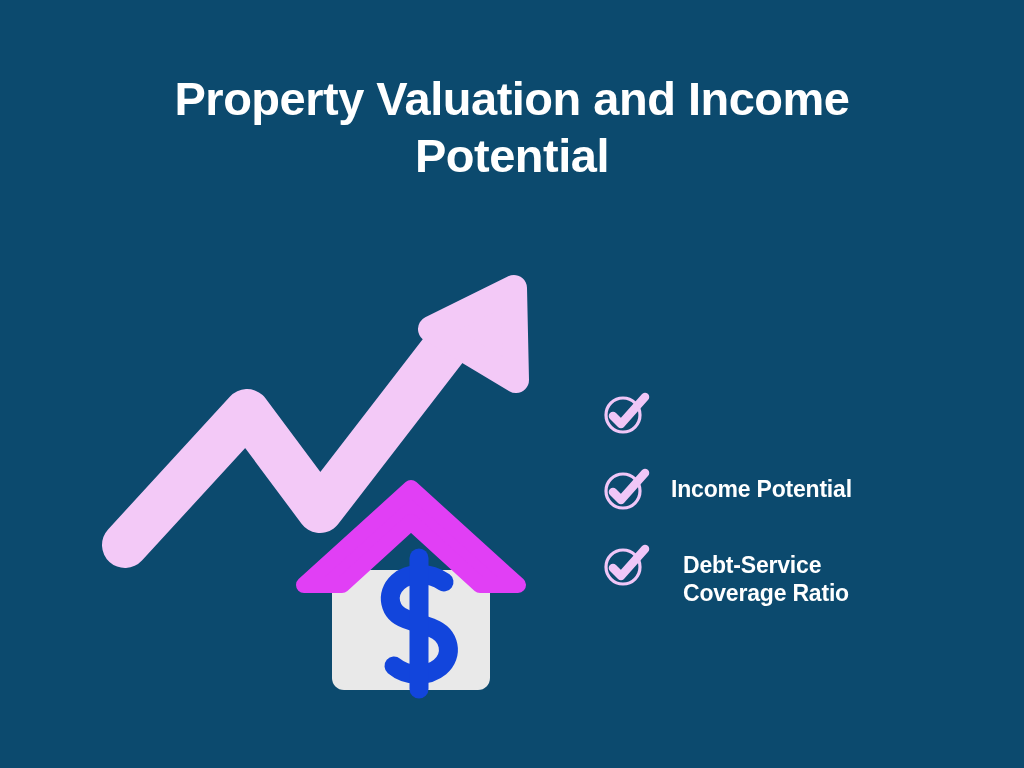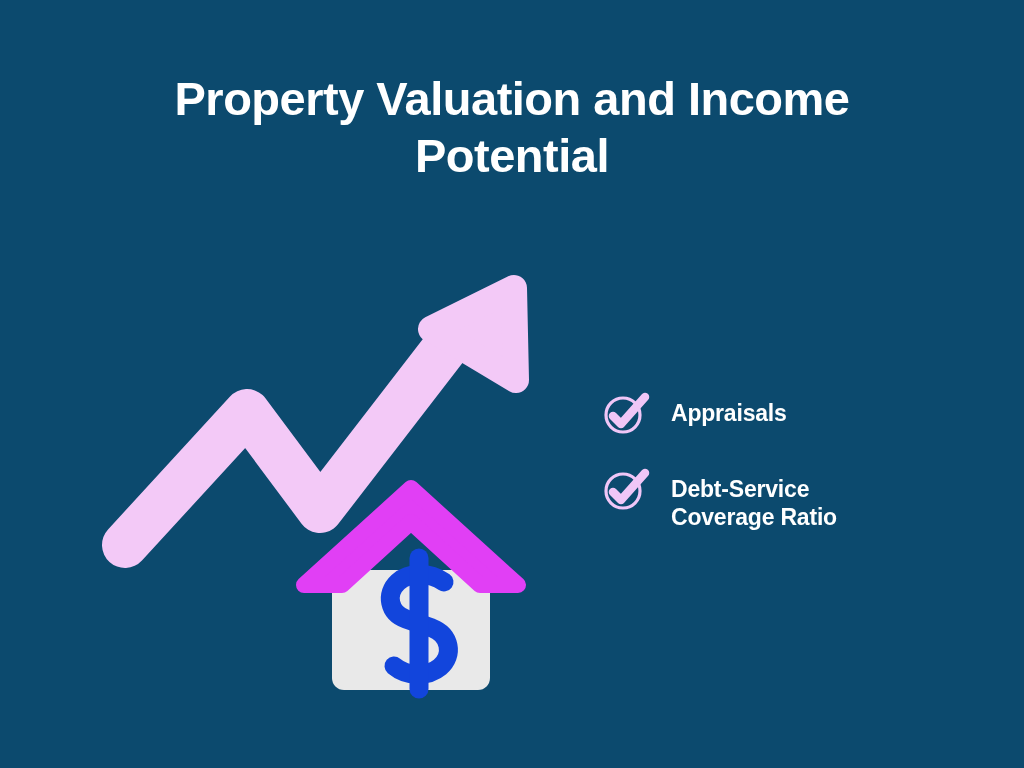--- a/index.html
+++ b/index.html
@@ -54,21 +54,21 @@
     position: absolute;
     left: 598px;
     top: 392px;
     width: 400px;
   }
   .check-row {
     display: flex;
     align-items: flex-start;
     margin-bottom: 32px;
   }
-  .check-row:last-child { margin-bottom: 8px; }
+  .check-row:last-child { margin-bottom: 8px; gap: 12px; }
 
   .check-icon {
     flex: 0 0 auto;
     width: 56px;
     height: 46px;
     margin-top: -2px;
   }
   .check-icon svg {
     display: block;
     width: 56px;
@@ -122,23 +122,31 @@
 
   <div class="checklist">
 
     <div class="check-row">
       <span class="check-icon">
         <svg viewBox="0 0 56 46" xmlns="http://www.w3.org/2000/svg">
           <circle cx="25" cy="25" r="17" fill="none" stroke="#F0C6F7" stroke-width="3.2"></circle>
           <path d="M 15 26 L 23 34 L 47 7" fill="none" stroke="#F0C6F7" stroke-width="8.5" stroke-linecap="round" stroke-linejoin="round"></path>
         </svg>
       </span>
-      <span class="check-label">Appraisals</span>
     </div>
 
+    <div class="check-row">
+      <span class="check-icon">
+        <svg viewBox="0 0 56 46" xmlns="http://www.w3.org/2000/svg">
+          <circle cx="25" cy="25" r="17" fill="none" stroke="#F0C6F7" stroke-width="3.2"></circle>
+          <path d="M 15 26 L 23 34 L 47 7" fill="none" stroke="#F0C6F7" stroke-width="8.5" stroke-linecap="round" stroke-linejoin="round"></path>
+        </svg>
+      </span>
+      <span class="check-label">Income Potential</span>
+    </div>
 
     <div class="check-row">
       <span class="check-icon">
         <svg viewBox="0 0 56 46" xmlns="http://www.w3.org/2000/svg">
           <circle cx="25" cy="25" r="17" fill="none" stroke="#F0C6F7" stroke-width="3.2"></circle>
           <path d="M 15 26 L 23 34 L 47 7" fill="none" stroke="#F0C6F7" stroke-width="8.5" stroke-linecap="round" stroke-linejoin="round"></path>
         </svg>
       </span>
       <span class="check-label">Debt-Service
 Coverage Ratio</span>

